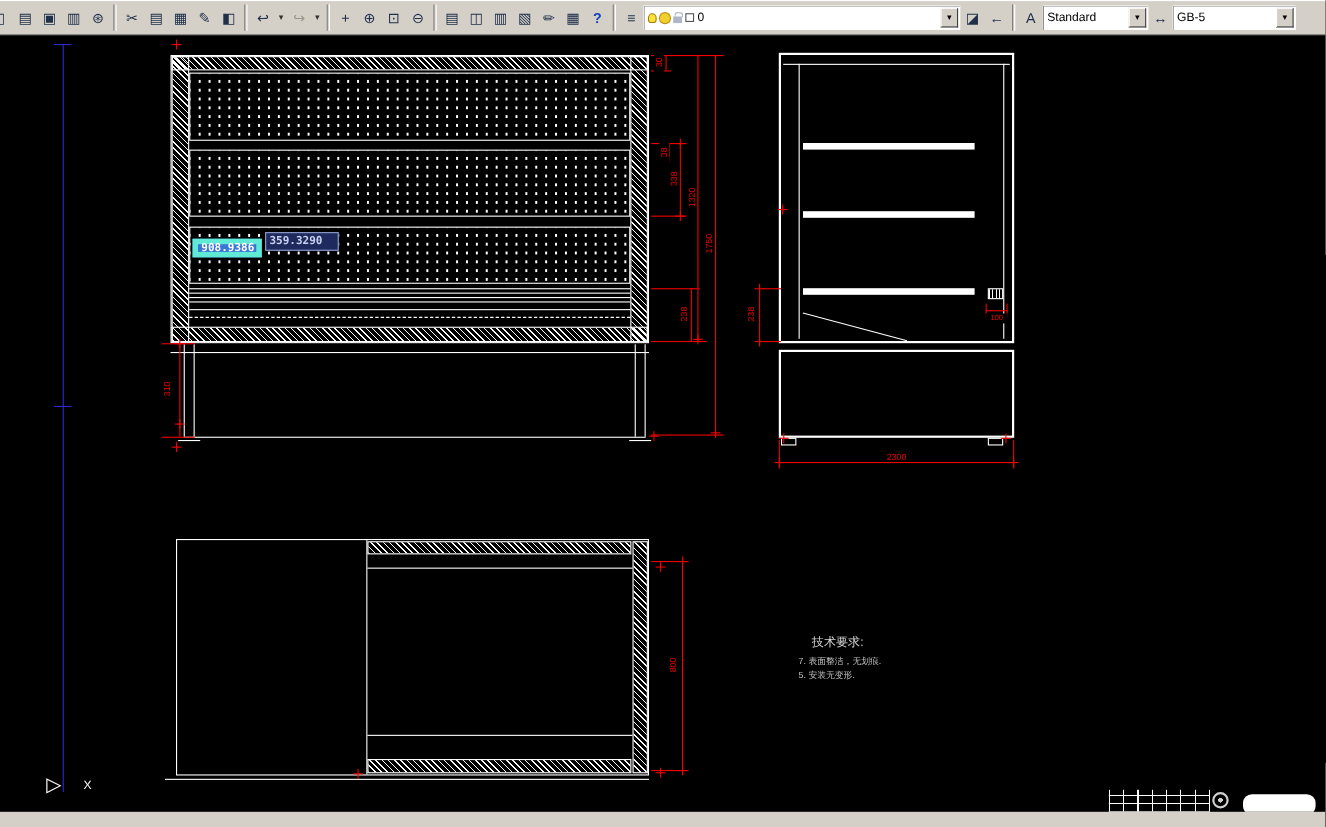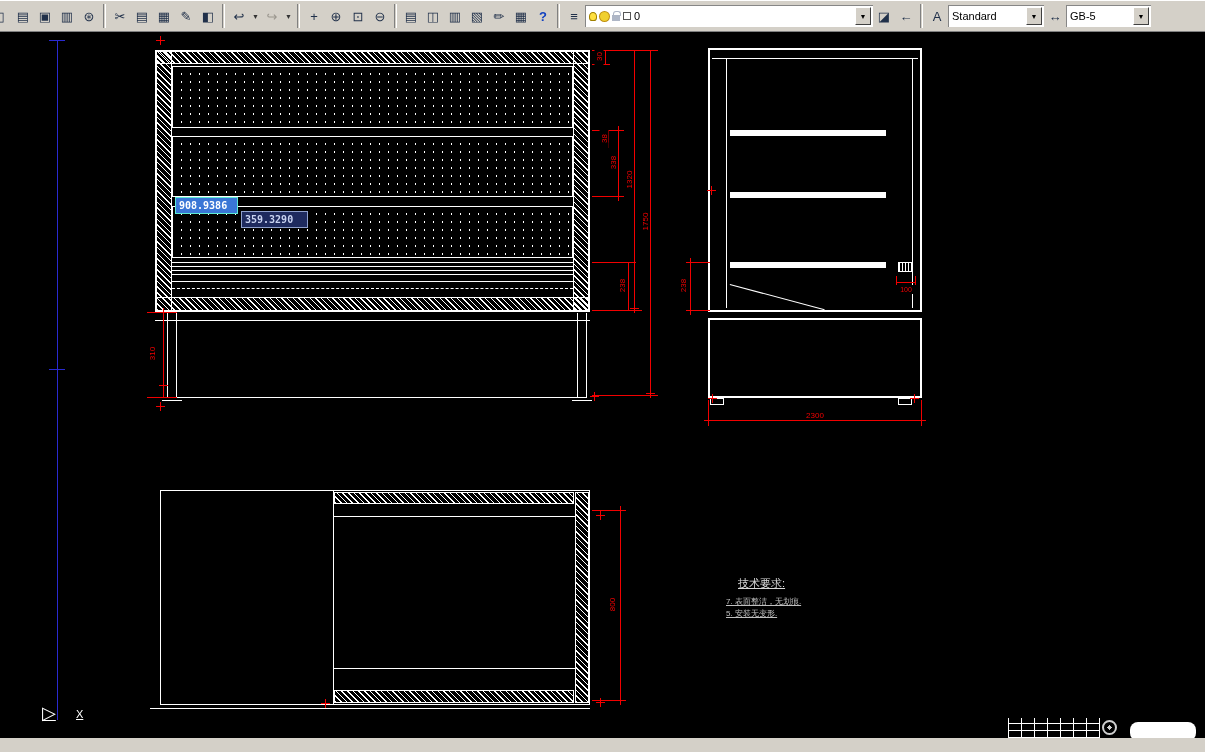--- a/index.html
+++ b/index.html
@@ -35,23 +35,23 @@
 .hatchv{position:absolute;border:1px solid #fff;background-image:repeating-linear-gradient(90deg,#fff 0 1px,transparent 1px 3px);}
 .dots{position:absolute;border:1px solid #fff;background-image:radial-gradient(circle,#fff 1px,transparent 1.1px);background-size:9px 8px;background-position:4px 3px;}
 .rlabel{position:absolute;color:#f20000;font-size:8px;line-height:9px;white-space:nowrap;background:#000;text-align:center;}
 .vrot{transform:rotate(-90deg);}
 .cross{position:absolute;width:9px;height:9px;}
 .cross::before{content:"";position:absolute;left:0;top:4px;width:9px;height:1px;background:#f20000;}
 .cross::after{content:"";position:absolute;left:4px;top:0;width:1px;height:9px;background:#f20000;}
 .outl{position:absolute;border:1px solid #fff;background:transparent;}
 .outl2{position:absolute;border:2px solid #fff;background:transparent;}
 .di{position:absolute;height:17px;font:700 10px "DejaVu Sans Mono",monospace;display:flex;align-items:center;padding:0 3px;}
-#di-x{left:175px;top:165px;width:63px;background:#3a76d6;border:1px solid #5eead4;color:#fff;}
+#di-x{left:175px;top:185px;width:63px;background:#3a76d6;border:5px solid #5eead4;color:#fff;}
 #di-y{left:241px;top:179px;width:67px;background:#1e2a5e;border:1px solid #8fa0cc;color:#c8d2f0;}
-.cadtext{position:absolute;color:#d8d8d8;white-space:nowrap;text-decoration:underline;}
+.cadtext{position:absolute;color:#d8d8d8;white-space:nowrap;}
 .wheel{position:absolute;left:1102px;top:688px;width:15px;height:15px;border-radius:50%;border:2px solid #cfcfcf;
   background:radial-gradient(circle,#cfcfcf 2px,transparent 2.2px);}
 .stamp{position:absolute;left:1130px;top:690px;width:66px;height:19px;background:#fff;border-radius:8px;}
 .tgrid{position:absolute;left:1008px;top:686px;width:92px;height:20px;
   background-image:repeating-linear-gradient(90deg,#fff 0 1px,transparent 1px 13px),repeating-linear-gradient(0deg,#fff 0 1px,transparent 1px 7px);}
 
 
 #tabbar{position:absolute;bottom:0;left:0;width:1205px;height:14px;background:#d4d0c8;border-top:1px solid #fff;
   display:flex;align-items:flex-end;font-size:9px;color:#000;}
 .tabnav{width:13px;height:13px;display:flex;align-items:center;justify-content:center;font-size:7px;background:#d4d0c8;border:none;}
@@ -169,21 +169,21 @@
       </button>
     <div class="combo" style="width:96px">
       <span>Standard</span>
       <span class="arrow">
           <span>▼</span>
         </span>
     </div>
     <button class="tb">
         <span>↔</span>
       </button>
-    <div class="combo" style="width:85px">
+    <div class="combo" style="width:112px">
       <span>GB-5</span>
       <span class="arrow">
           <span>▼</span>
         </span>
     </div>
   </div>
 
   <div id="canvas">
 
     <div class="bl" style="left:57px;top:8px;width:1px;height:680px"></div>

